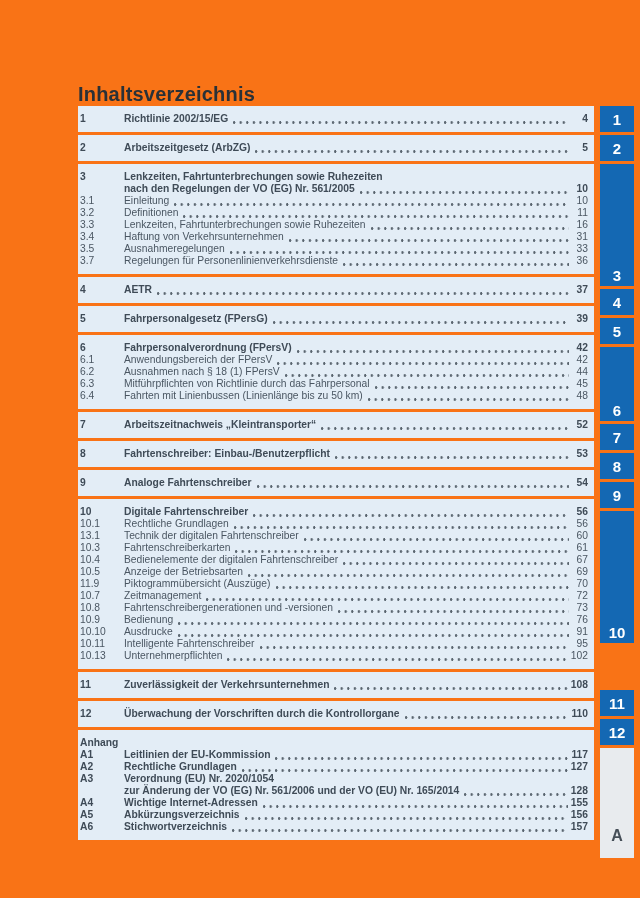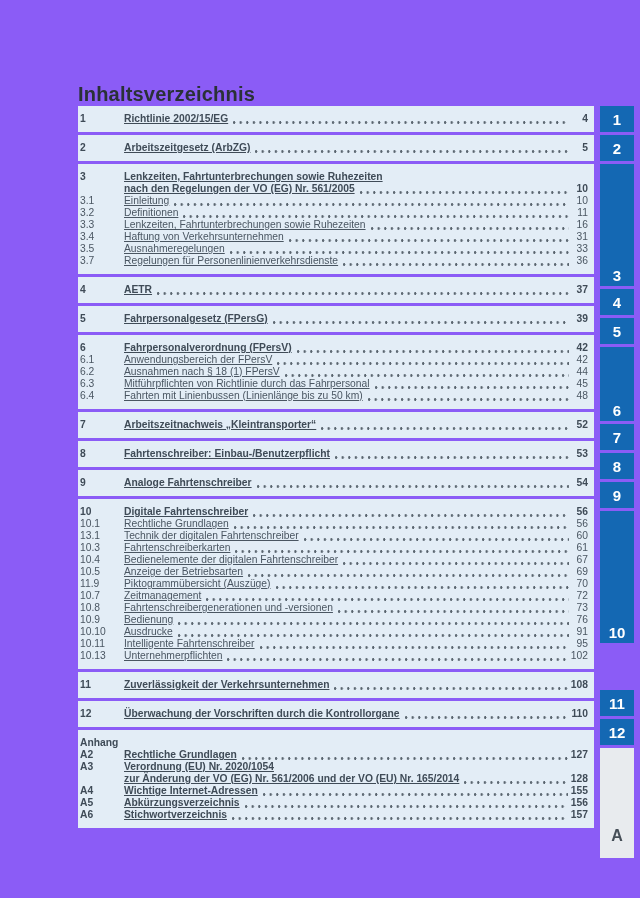--- a/index.html
+++ b/index.html
@@ -1,38 +1,38 @@
 <!DOCTYPE html>
 <html><head>
 <meta charset="utf-8">
 <style>
   html,body{margin:0;padding:0;}
   body{
     width:640px;height:898px;overflow:hidden;background:#ffffff;
     font-family:"Liberation Sans","DejaVu Sans",sans-serif;
     -webkit-font-smoothing:antialiased;
   }
-  .sheet{position:relative;width:640px;height:898px;background:#8b5cf6;}
+  .sheet{position:relative;width:640px;height:898px;background:#f97316;}
   .content{position:absolute;left:78px;top:84px;width:516px;}
   h1.title{
     margin:0 0 1px 0;font-size:20px;line-height:21px;font-weight:700;
     color:#2a3137;letter-spacing:.2px;
   }
   .block{
     background:#e3edf6;
     padding:7px 6px 7px 2px;
     margin-bottom:3px;
   }
   .row{
     display:flex;align-items:flex-end;height:12px;line-height:12px;
     font-size:10.3px;color:#4a5662;white-space:nowrap;
   }
   .row.b{font-weight:700;color:#3f4b57;}
   .num{flex:0 0 44px;overflow:visible;}
-  .ttl{flex:0 0 auto;text-decoration:underline;}
+  .ttl{flex:0 0 auto;}
   .dots{
     flex:1 1 auto;align-self:flex-end;height:3px;margin:0 3px 1.5px 5px;min-width:6px;
     background-image:radial-gradient(circle at 1.1px 1.5px,#59646e 1.05px,rgba(0,0,0,0) 1.45px);
     background-size:6.6px 3px;background-repeat:repeat-x;background-position:0 0;
   }
   .pg{flex:0 0 auto;min-width:16px;text-align:right;}
   
   .tab{
     position:absolute;left:600px;width:34px;background:#1468b3;color:#ffffff;
     display:flex;align-items:center;justify-content:center;
@@ -283,20 +283,26 @@
             <span class="dots"></span>
             <span class="pg">110</span>
           </div>
         </div>
         <div class="block">
           <div class="row b">
             <span class="num">Anhang</span>
             <span class="ttl"></span>
           </div>
           <div class="row b">
+            <span class="num">A1</span>
+            <span class="ttl">Leitlinien der EU-Kommission</span>
+            <span class="dots"></span>
+            <span class="pg">117</span>
+          </div>
+          <div class="row b">
             <span class="num">A2</span>
             <span class="ttl">Rechtliche Grundlagen</span>
             <span class="dots"></span>
             <span class="pg">127</span>
           </div>
           <div class="row b">
             <span class="num">A3</span>
             <span class="ttl">Verordnung (EU) Nr. 2020/1054</span>
           </div>
           <div class="row b">

